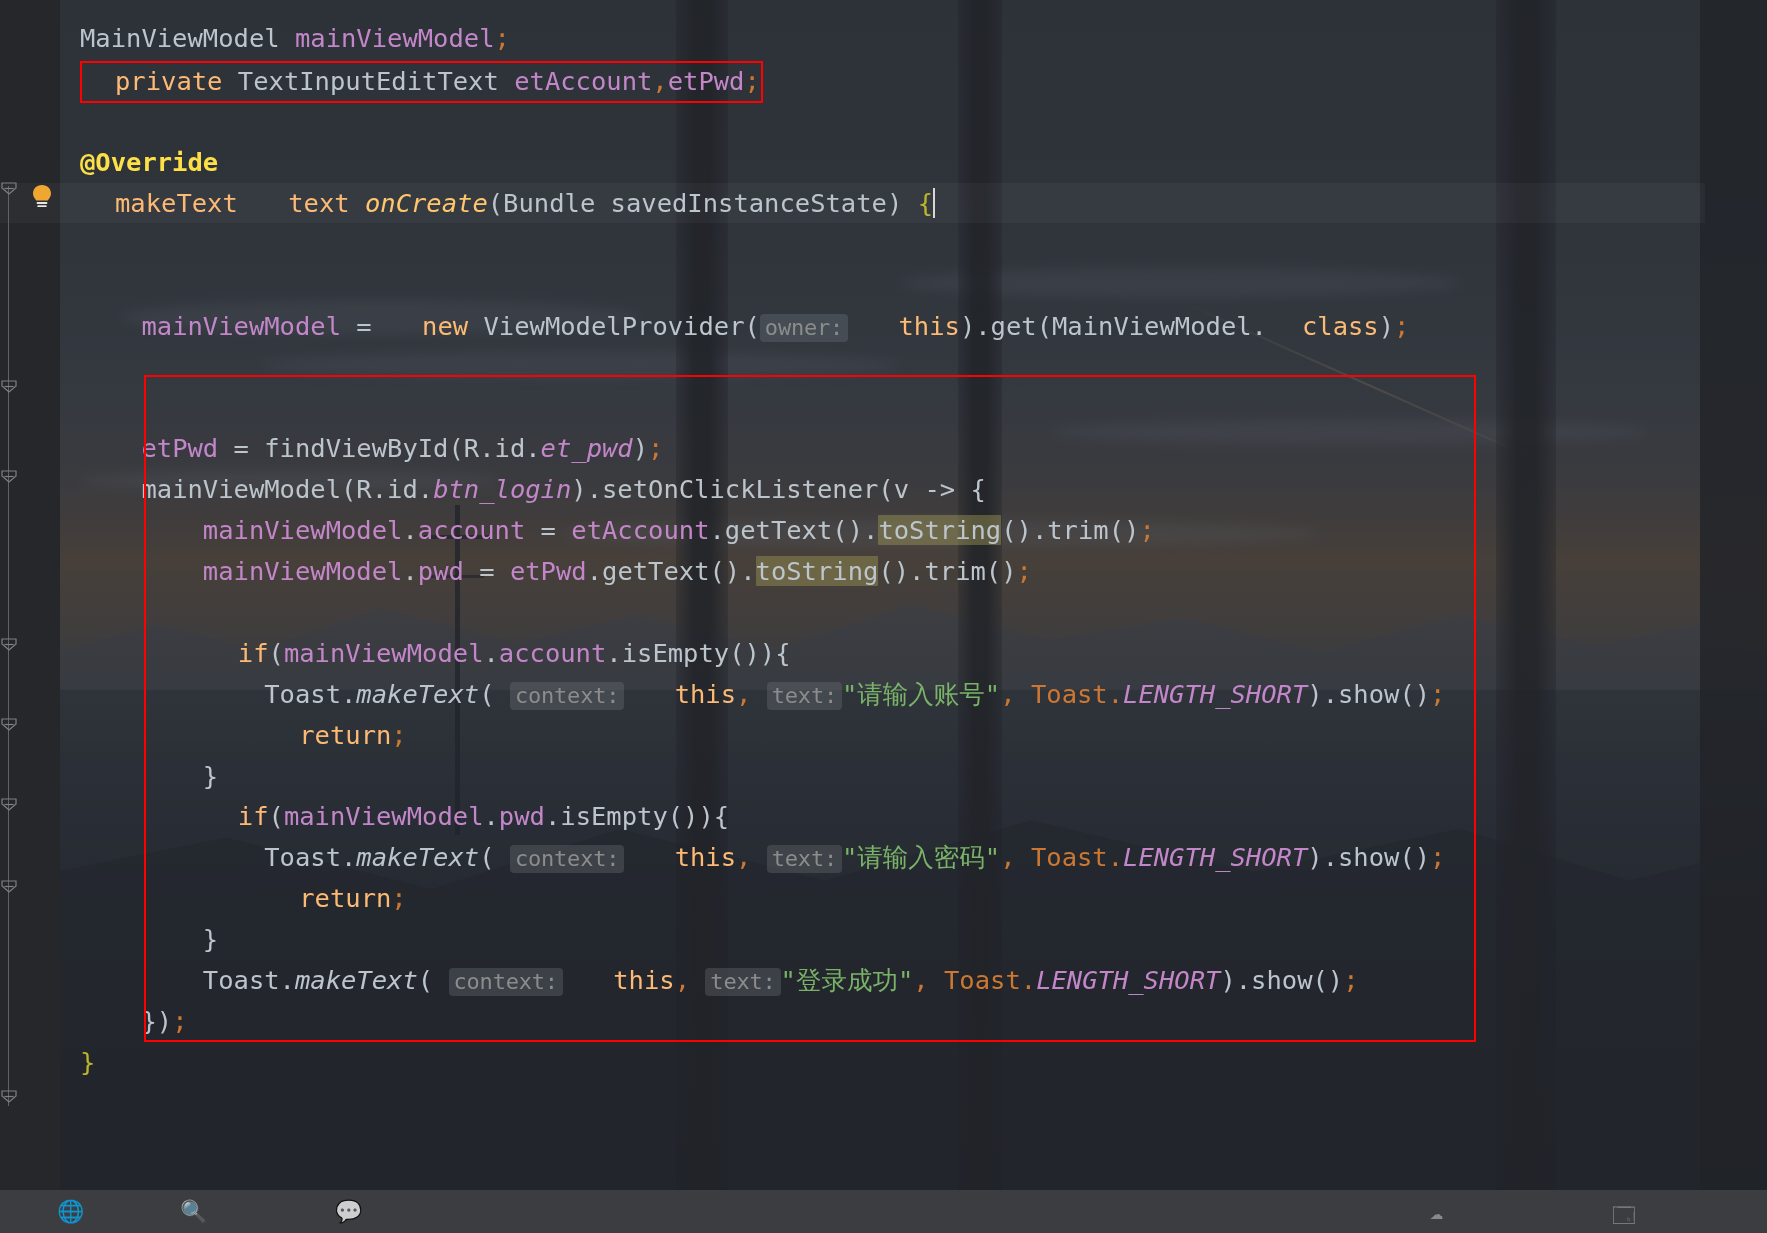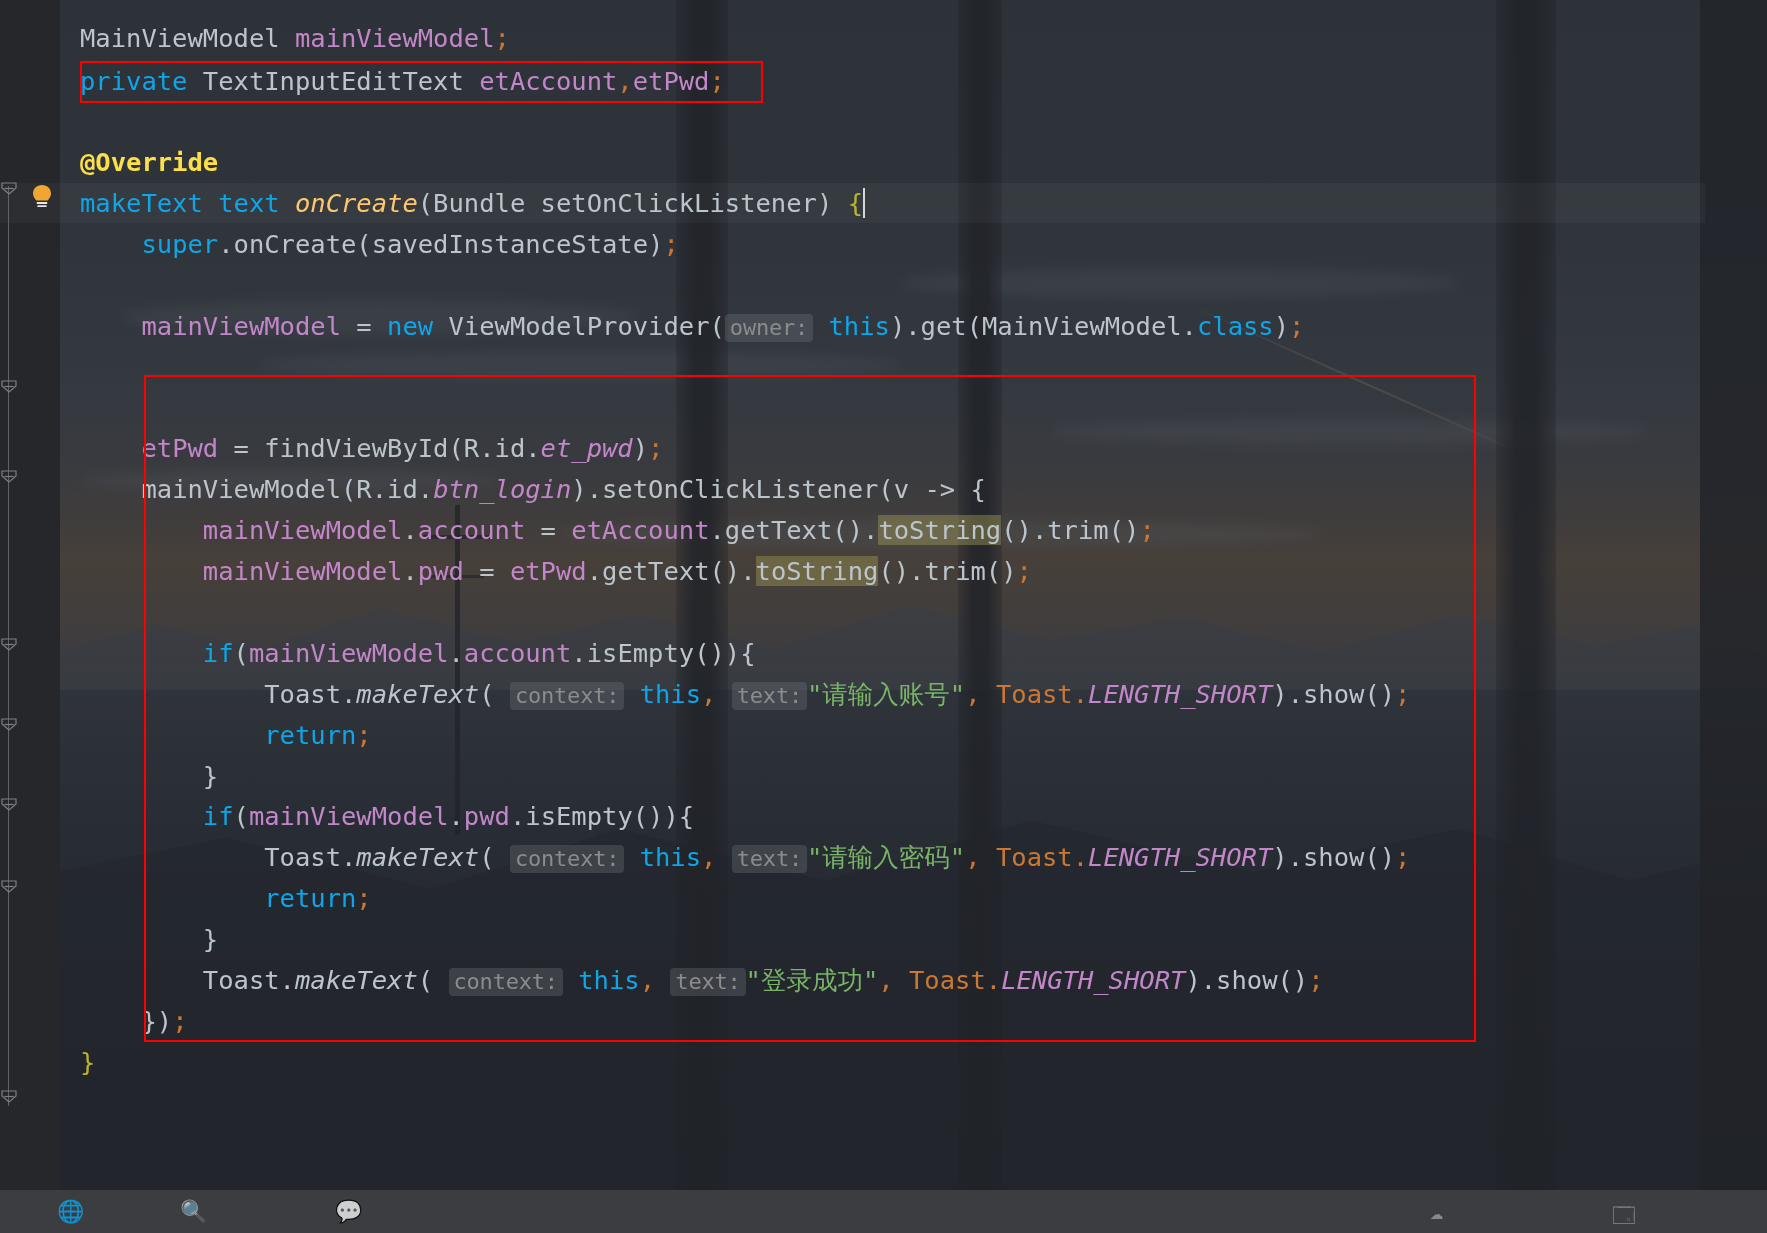--- a/index.html
+++ b/index.html
@@ -155,21 +155,21 @@
   
   #caret-line-hl {
     position: absolute;
     left: 0; top: 183px;
     width: 1705px; height: 40px;
     background: rgba(255,255,255,.035);
   }
 
   
   .t-default  { color: #bcc4cc; }
-  .t-keyword  { color: #0ea5e9; }
+  .t-keyword  { color: #fdba74; margin-left: 35px; }
   .t-field    { color: #c387c9; }
   .t-static   { color: #c387c9; font-style: italic; }
   .t-constant { color: #c387c9; font-style: italic; }
   .t-method   { color: #ffc66d; font-style: italic; }
   .t-methodit { color: #bcc4cc; font-style: italic; }
   .t-string   { color: #79b368; }
   .t-anno     { color: #fde047; font-weight: bold; }
   .t-semi     { color: #cc7832; }
   .t-brace    { color: #bbb529; }
 
@@ -326,23 +326,22 @@
   </div>
 
   <div id="code-surface">
 
     <div class="line" style="top:18px;"><span class="t-default">MainViewModel </span><span class="t-field">mainViewModel</span><span class="t-semi">;</span></div>
 
     <div class="line" style="top:61px;"><span class="t-keyword">private </span><span class="t-default">TextInputEditText </span><span class="t-field">etAccount</span><span class="t-semi">,</span><span class="t-field">etPwd</span><span class="t-semi">;</span></div>
 
     <div class="line" style="top:142px;"><span class="t-anno">@Override</span></div>
 
-    <div class="line" style="top:183px;"><span class="t-keyword">makeText </span><span class="t-keyword">text </span><span class="t-method">onCreate</span><span class="t-default">(Bundle setOnClickListener) </span><span class="t-brace">{</span><span style="color:#d7d7d7;border-left:2px solid #d7d7d7;margin-left:0;"></span></div>
-
-    <div class="line" style="top:224px;"><span class="t-default">    </span><span class="t-keyword">super</span><span class="t-default">.onCreate(savedInstanceState)</span><span class="t-semi">;</span></div>
+    <div class="line" style="top:183px;"><span class="t-keyword">makeText </span><span class="t-keyword">text </span><span class="t-method">onCreate</span><span class="t-default">(Bundle savedInstanceState) </span><span class="t-brace">{</span><span style="color:#d7d7d7;border-left:2px solid #d7d7d7;margin-left:0;"></span></div>
+
 
 
     <div class="line" style="top:306px;"><span class="t-default">    </span><span class="t-field">mainViewModel</span><span class="t-default"> = </span><span class="t-keyword">new </span><span class="t-default">ViewModelProvider(</span><span class="hint">owner:</span><span class="t-keyword"> this</span><span class="t-default">).get(MainViewModel.</span><span class="t-keyword">class</span><span class="t-default">)</span><span class="t-semi">;</span></div>
 
 
     <div class="line" style="top:428px;"><span class="t-default">    </span><span class="t-field">etPwd</span><span class="t-default"> = findViewById(R.id.</span><span class="t-static">et_pwd</span><span class="t-default">)</span><span class="t-semi">;</span></div>
 
     <div class="line" style="top:469px;"><span class="t-default">    </span><span class="t-default">mainViewModel(R.id.</span><span class="t-static">btn_login</span><span class="t-default">).setOnClickListener(v -&gt; </span><span class="t-default">{</span></div>
 
     <div class="line" style="top:510px;"><span class="t-default">        </span><span class="t-field">mainViewModel</span><span class="t-default">.</span><span class="t-field">account</span><span class="t-default"> = </span><span class="t-field">etAccount</span><span class="t-default">.getText().</span><span class="t-default occ-hl">toString</span><span class="t-default">().trim()</span><span class="t-semi">;</span></div>

